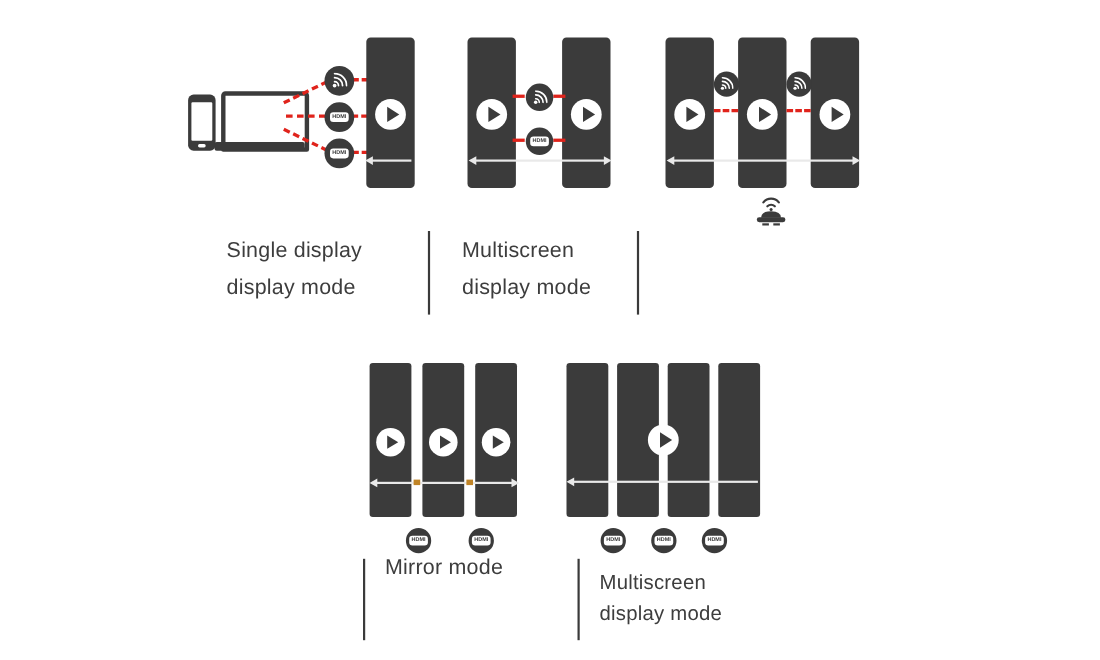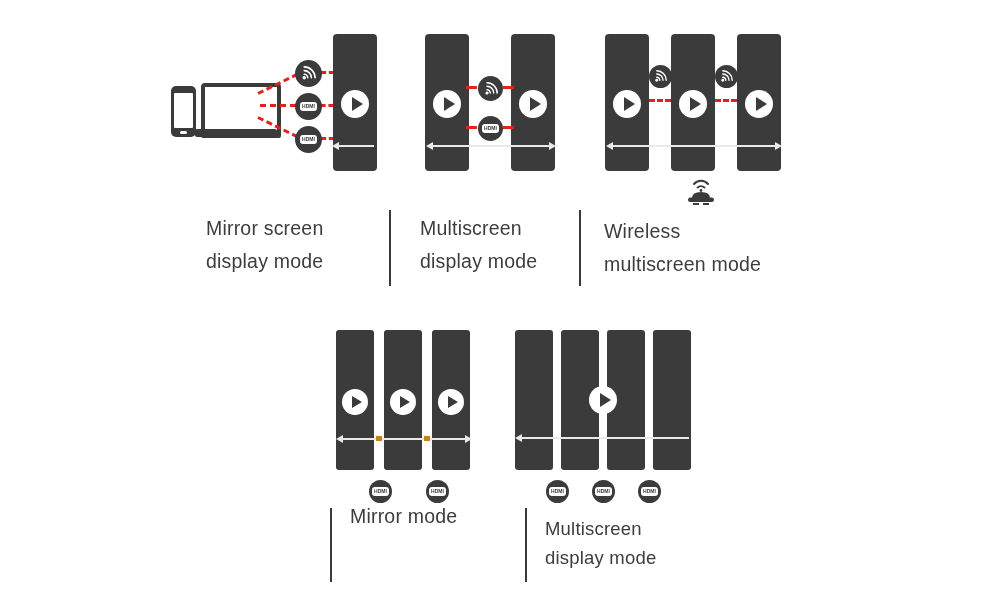--- a/index.html
+++ b/index.html
@@ -139,33 +139,29 @@
       <path d="M16.6 11.5 A5 5 0 0 1 23.4 11.5" fill="none" stroke="#3b3b3b" stroke-width="2" stroke-linecap="round"></path>
       <circle cx="20" cy="14.5" r="1.4" fill="#3b3b3b"></circle>
       <path d="M11 22 Q11 16 20 16 Q29 16 29 22 Z" fill="#3b3b3b"></path>
       <rect x="7" y="21.5" width="26" height="4.5" rx="2.2" fill="#3b3b3b"></rect>
       <rect x="12" y="27" width="6" height="2" fill="#3b3b3b"></rect>
       <rect x="22" y="27" width="6" height="2" fill="#3b3b3b"></rect>
     </svg>
   </div>
 
   <div class="lbl" style="left:206px;top:212px;">
-    <div>Mirror screen</div>
+    <div>Single display</div>
     <div>display mode</div>
   </div>
   <div class="vdiv" style="left:389px;top:210px;height:76px;"></div>
   <div class="lbl" style="left:420px;top:212px;">
     <div>Multiscreen</div>
     <div>display mode</div>
   </div>
   <div class="vdiv" style="left:579px;top:210px;height:76px;"></div>
-  <div class="lbl" style="left:604px;top:215px;">
-    <div>Wireless</div>
-    <div>multiscreen mode</div>
-  </div>
 
   <div class="panel" style="left:336px;top:330px;width:38px;height:140px;border-radius:3px;"></div>
   <div class="panel" style="left:384px;top:330px;width:38px;height:140px;border-radius:3px;"></div>
   <div class="panel" style="left:432px;top:330px;width:38px;height:140px;border-radius:3px;"></div>
   <div class="wline" style="left:338px;top:438px;width:130px;"></div>
   <div class="ah l" style="left:336px;top:435px;"></div>
   <div class="ah r" style="left:465px;top:435px;"></div>
   <div class="jmark" style="left:376px;top:436px;"></div>
   <div class="jmark" style="left:424px;top:436px;"></div>
   <div class="play" style="left:342px;top:389px;width:26px;height:26px;">

